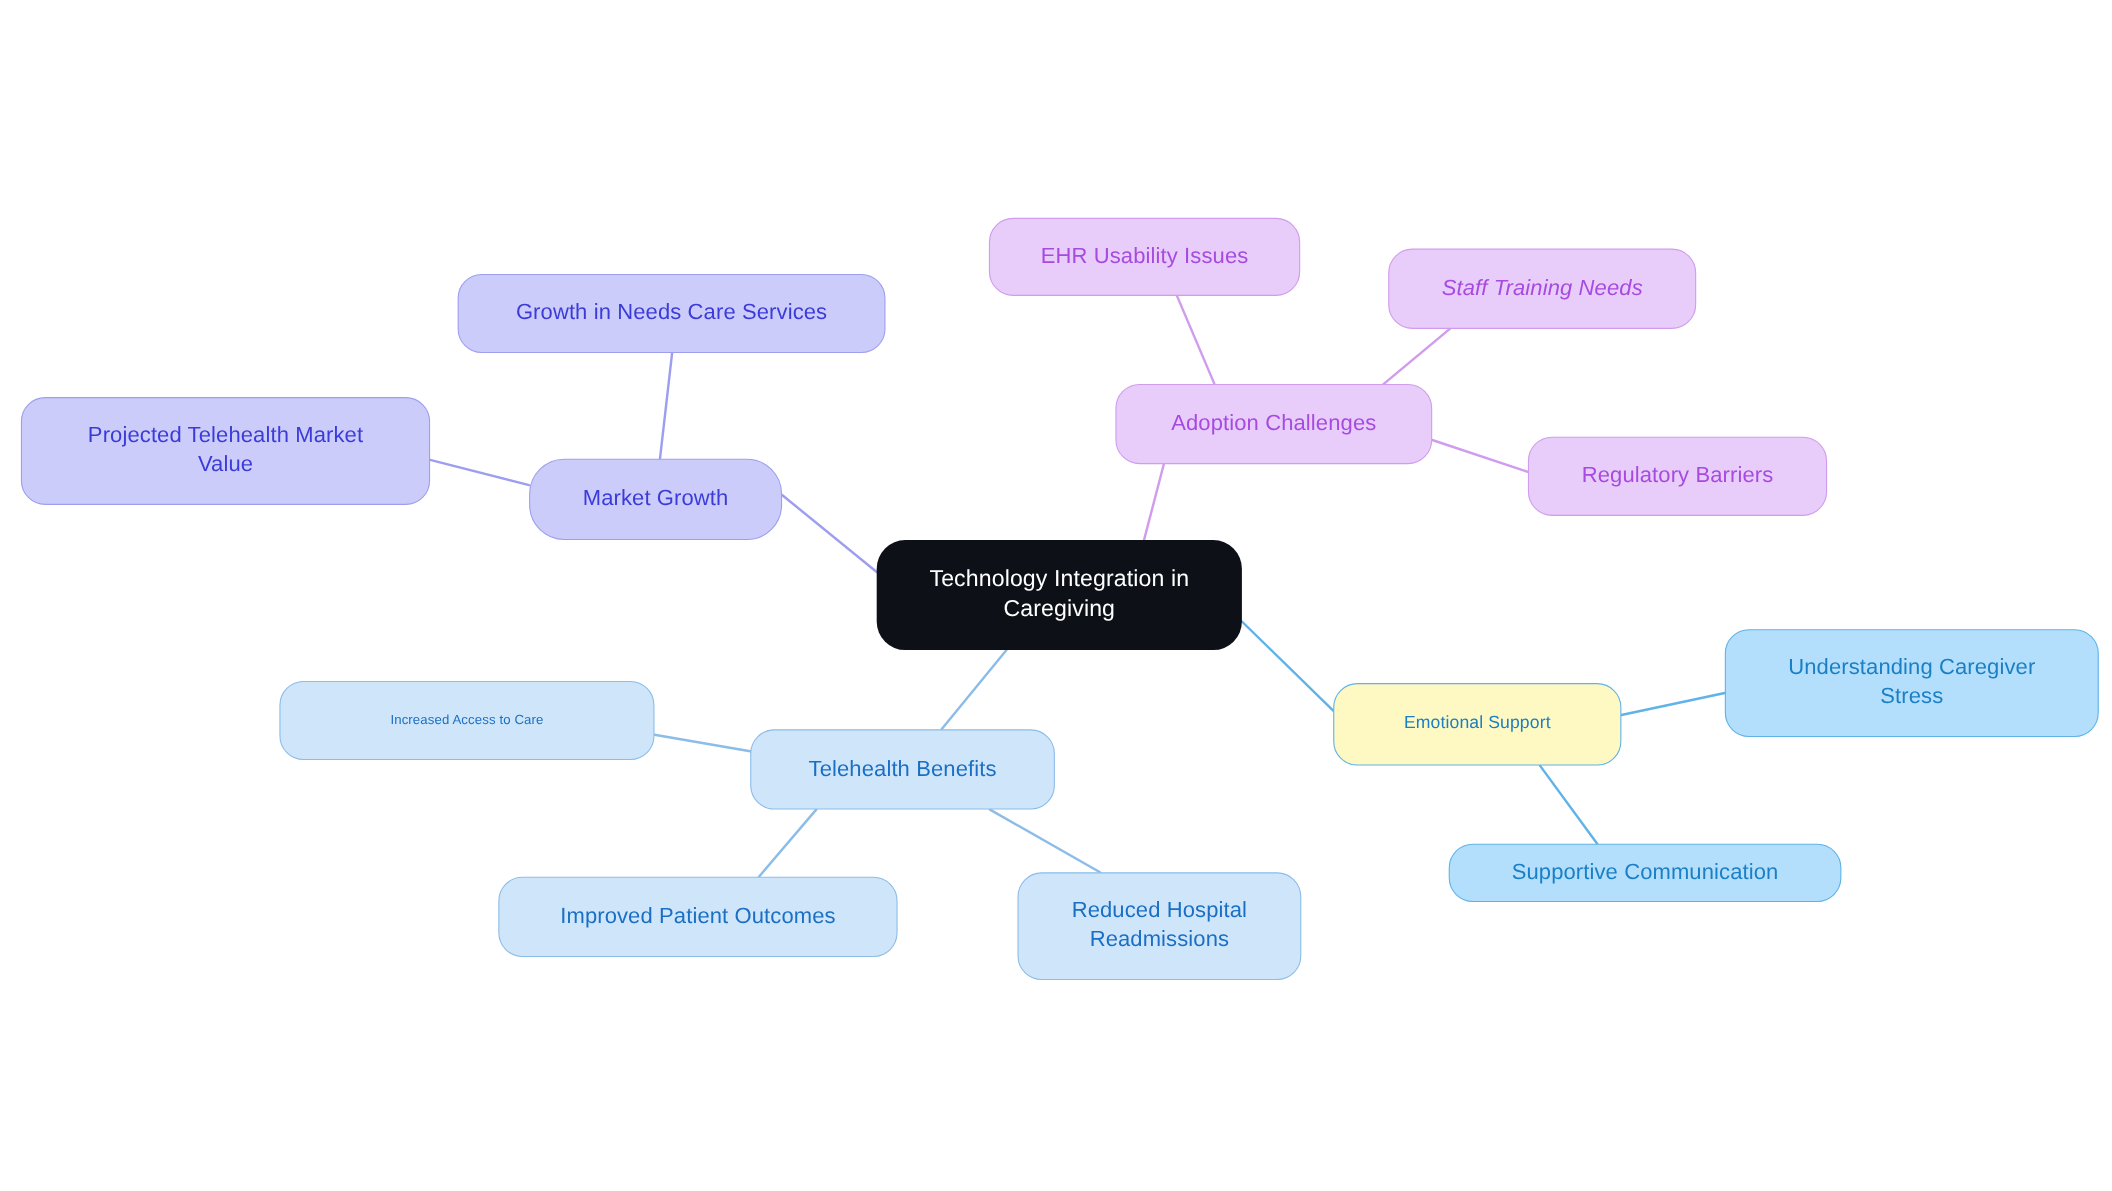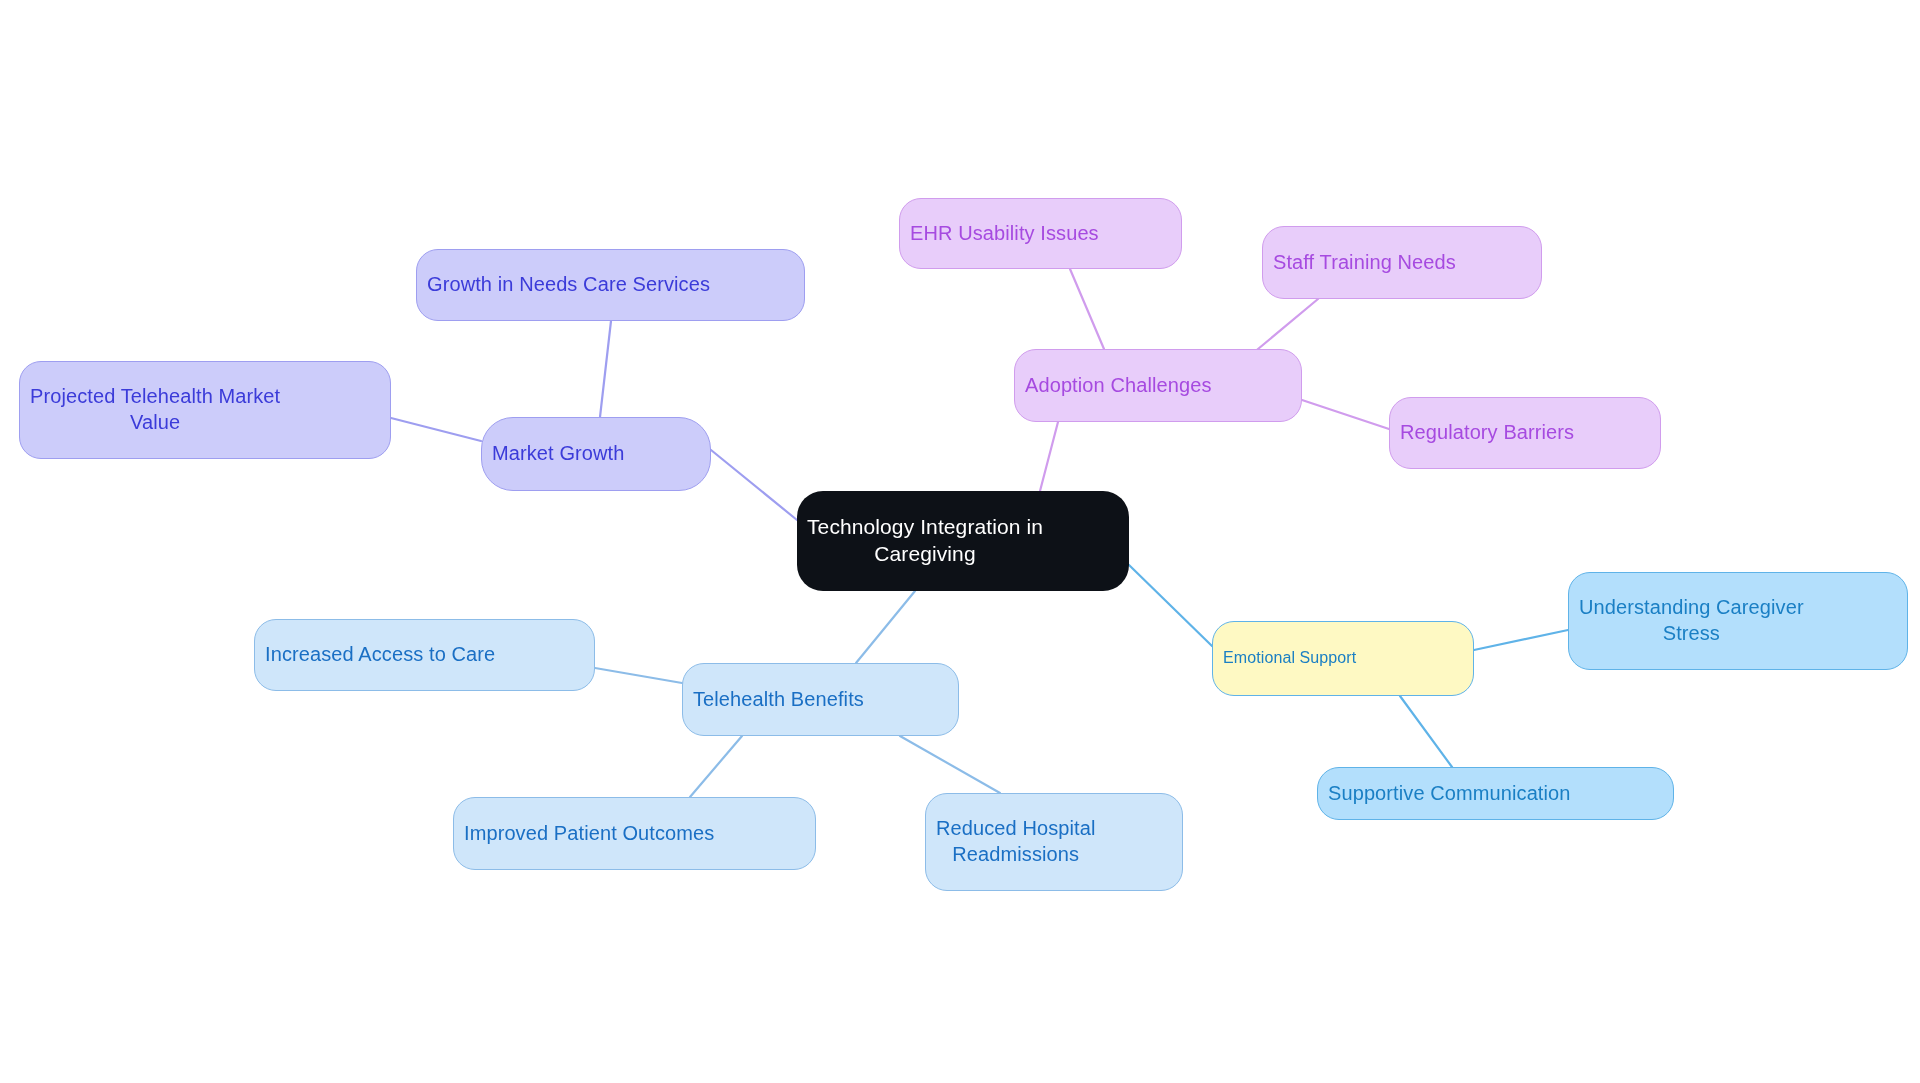--- a/index.html
+++ b/index.html
@@ -20,21 +20,21 @@
     left: 0;
     top: 0;
     width: 1920px;
     height: 1083px;
   }
   .node {
     position: absolute;
     box-sizing: border-box;
     display: flex;
     align-items: center;
-    justify-content: flex-start;
+    justify-content: center;
     text-align: center;
     border-radius: 22px;
     border-style: solid;
     border-width: 1.6px;
     line-height: 1.28;
     letter-spacing: 0.1px;
     z-index: 3;
     padding: 4px 10px;
   }
   .node.central {
@@ -83,30 +83,30 @@
     <div class="node leaf" style="left: 19px; top: 361px; width: 372px; height: 98px; background: rgb(204, 204, 250); border-color: rgb(158, 158, 240); color: rgb(59, 59, 217); font-size: 20px;">
       <span class="node-label">Projected Telehealth Market
 Value</span>
     </div>
     <div class="node branch" style="left: 1014px; top: 349px; width: 288px; height: 73px; background: rgb(232, 205, 250); border-color: rgb(208, 156, 237); color: rgb(166, 74, 224); font-size: 20px;">
       <span class="node-label">Adoption Challenges</span>
     </div>
     <div class="node leaf" style="left: 899px; top: 198px; width: 283px; height: 71px; background: rgb(232, 205, 250); border-color: rgb(208, 156, 237); color: rgb(166, 74, 224); font-size: 20px;">
       <span class="node-label">EHR Usability Issues</span>
     </div>
-    <div class="node leaf" style="left: 1262px; top: 226px; width: 280px; height: 73px; background: rgb(232, 205, 250); border-color: rgb(208, 156, 237); color: rgb(166, 74, 224); font-size: 20px;">
+    <div class="node leaf" style="left: 1262px; top: 226px; width: 280px; height: 73px; background: rgb(232, 205, 250); border-color: rgb(208, 156, 237); color: rgb(166, 74, 224); font-size: 20px; font-style: italic;">
       <span class="node-label">Staff Training Needs</span>
     </div>
     <div class="node leaf" style="left: 1389px; top: 397px; width: 272px; height: 72px; background: rgb(232, 205, 250); border-color: rgb(208, 156, 237); color: rgb(166, 74, 224); font-size: 20px;">
       <span class="node-label">Regulatory Barriers</span>
     </div>
     <div class="node branch" style="left: 682px; top: 663px; width: 277px; height: 73px; background: rgb(207, 230, 250); border-color: rgb(140, 188, 232); color: rgb(26, 111, 196); font-size: 20px;">
       <span class="node-label">Telehealth Benefits</span>
     </div>
-    <div class="node leaf" style="left: 254px; top: 619px; width: 341px; height: 72px; background: rgb(207, 230, 250); border-color: rgb(140, 188, 232); color: rgb(26, 111, 196); font-size: 20px;">
+    <div class="node leaf" style="left: 254px; top: 619px; width: 341px; height: 72px; background: rgb(207, 230, 250); border-color: rgb(140, 188, 232); color: rgb(26, 111, 196); font-size: 12px;">
       <span class="node-label">Increased Access to Care</span>
     </div>
     <div class="node leaf" style="left: 453px; top: 797px; width: 363px; height: 73px; background: rgb(207, 230, 250); border-color: rgb(140, 188, 232); color: rgb(26, 111, 196); font-size: 20px;">
       <span class="node-label">Improved Patient Outcomes</span>
     </div>
     <div class="node leaf" style="left: 925px; top: 793px; width: 258px; height: 98px; background: rgb(207, 230, 250); border-color: rgb(140, 188, 232); color: rgb(26, 111, 196); font-size: 20px;">
       <span class="node-label">Reduced Hospital
 Readmissions</span>
     </div>
     <div class="node branch" style="left: 1212px; top: 621px; width: 262px; height: 75px; background: #fef9c3; border-color: rgb(95, 179, 232); color: rgb(26, 127, 196); font-size: 16px;">

